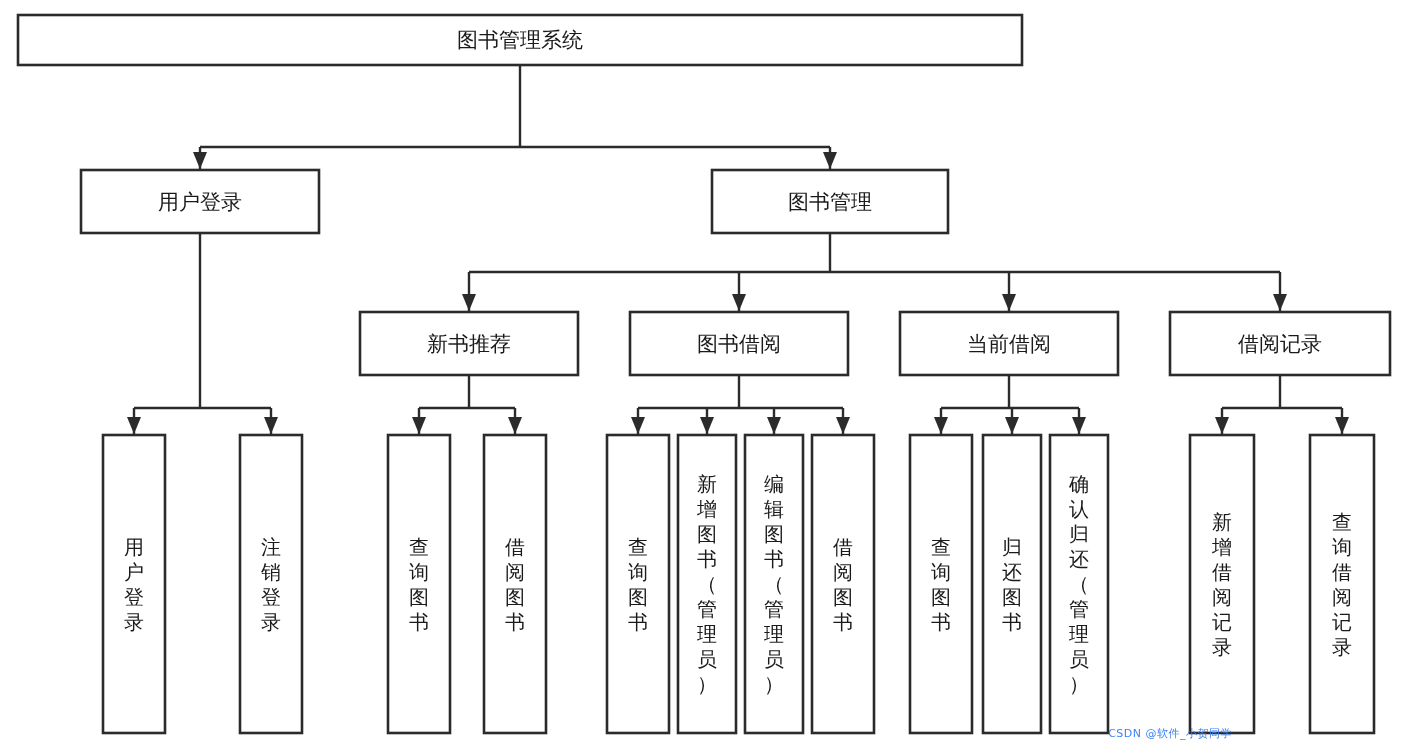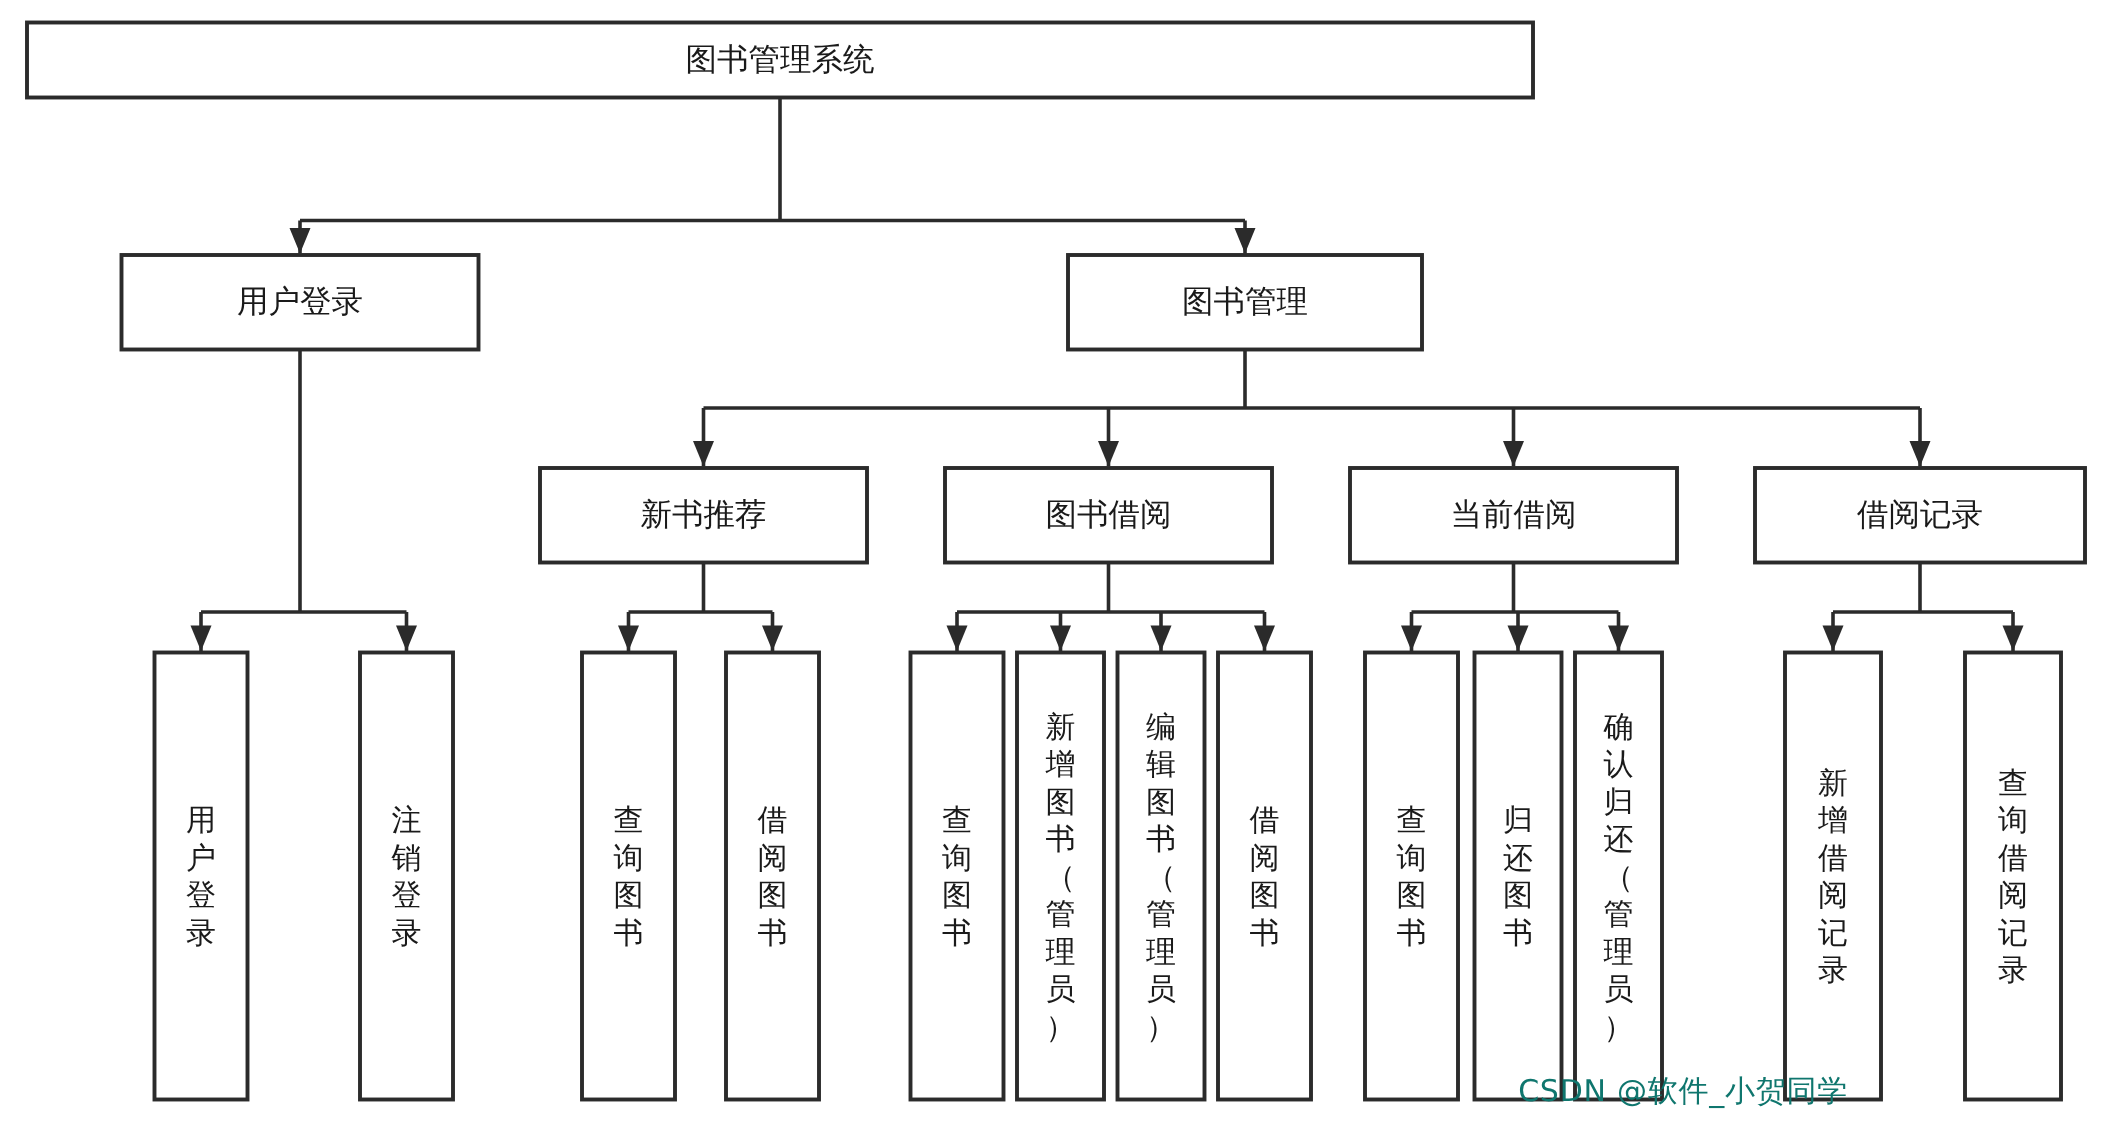--- a/index.html
+++ b/index.html
@@ -52,22 +52,22 @@
     font-family: "DejaVu Sans", "Liberation Sans", sans-serif;
     font-size: 20px;
     fill: #1a1a1a;
     text-anchor: middle;
   }
   .watermark-text {
     position: absolute;
     right: 8px;
     bottom: 6px;
     font-family: "DejaVu Sans", "Liberation Sans", sans-serif;
-    font-size: 20px;
-    color: #0f766e;
+    font-size: 11px;
+    color: #3b82f6;
     letter-spacing: 0.5px;
     white-space: nowrap;
     user-select: none;
   }
 </style>
 </head>
 <body>
 
 <div id="diagram-root">
   <svg class="diagram-canvas" id="diagram-svg" viewBox="0 0 1405 747" xmlns="http://www.w3.org/2000/svg">

